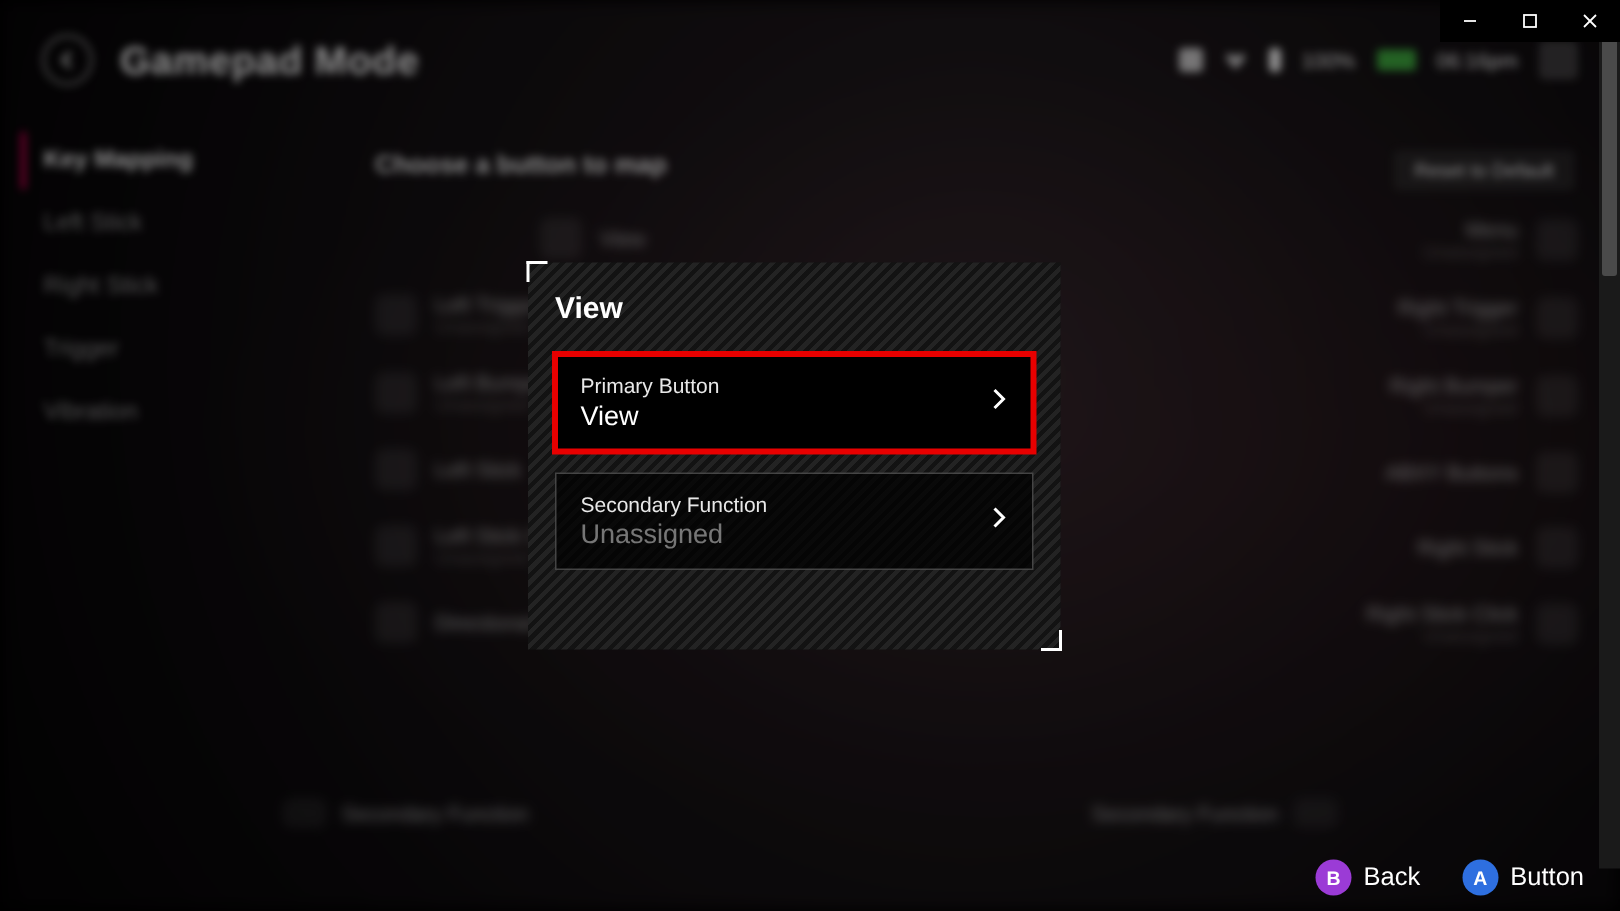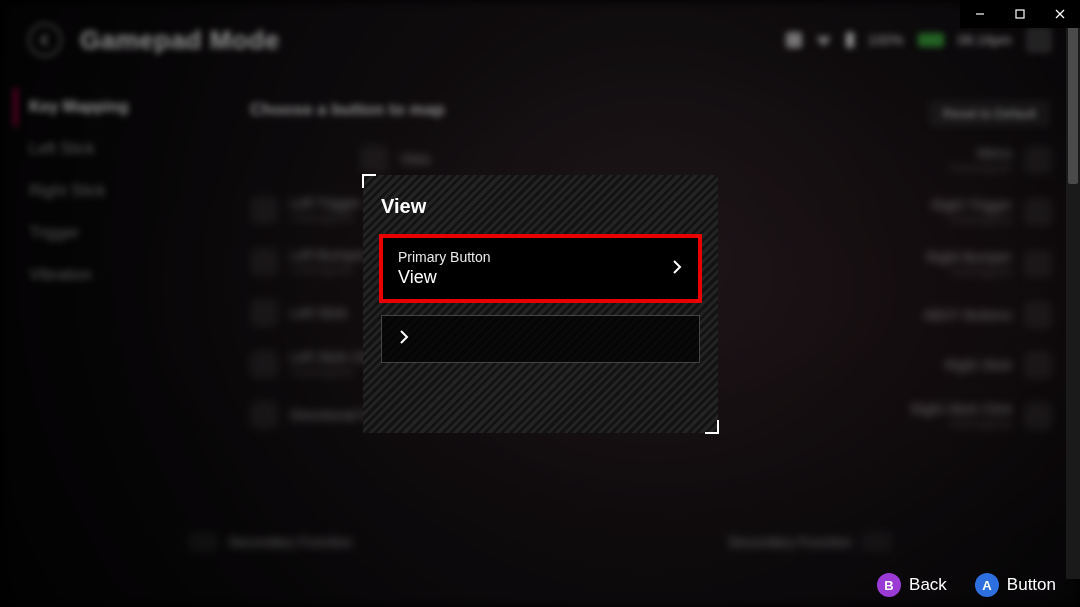--- a/index.html
+++ b/index.html
@@ -90,21 +90,21 @@
   .sec-func > div{ display:flex; align-items:center; gap:10px;}
   .sec-func .map-ic{ width:30px; height:20px;}
 
   
   .overlay {
     position: absolute; inset: 0;
     background: rgba(0,0,0,.35);
     z-index: 20;
   }
   .modal {
-    position: absolute; top: 175px; left: 363px; width: 355px; height: 258px;
+    position: absolute; top: 175px; left: 352px; width: 355px; height: 258px;
     background:
       repeating-linear-gradient(135deg, rgba(50,50,50,.55) 0 3px, rgba(20,20,20,.55) 3px 6px),
       #111;
     z-index: 30;
     padding: 20px 18px 16px;
   }
   .modal .corner {
     position:absolute; width:14px; height:14px;
   }
   .modal .corner.tl { top:-1px; left:-1px; border-top:2px solid #fff; border-left:2px solid #fff;}
@@ -320,20 +320,24 @@
       <div class="val">View</div>
     </div>
     <div class="chev">
       <svg width="12" height="18" viewBox="0 0 12 18">
           <polyline points="3,3 9,9 3,15"></polyline>
         </svg>
     </div>
   </div>
 
   <div class="option">
+    <div class="txt">
+      <div class="lab">Secondary Function</div>
+      <div class="val muted">Unassigned</div>
+    </div>
     <div class="chev">
       <svg width="12" height="18" viewBox="0 0 12 18">
           <polyline points="3,3 9,9 3,15"></polyline>
         </svg>
     </div>
   </div>
 </div>
 
 <div class="footer">
   <div class="hint">

